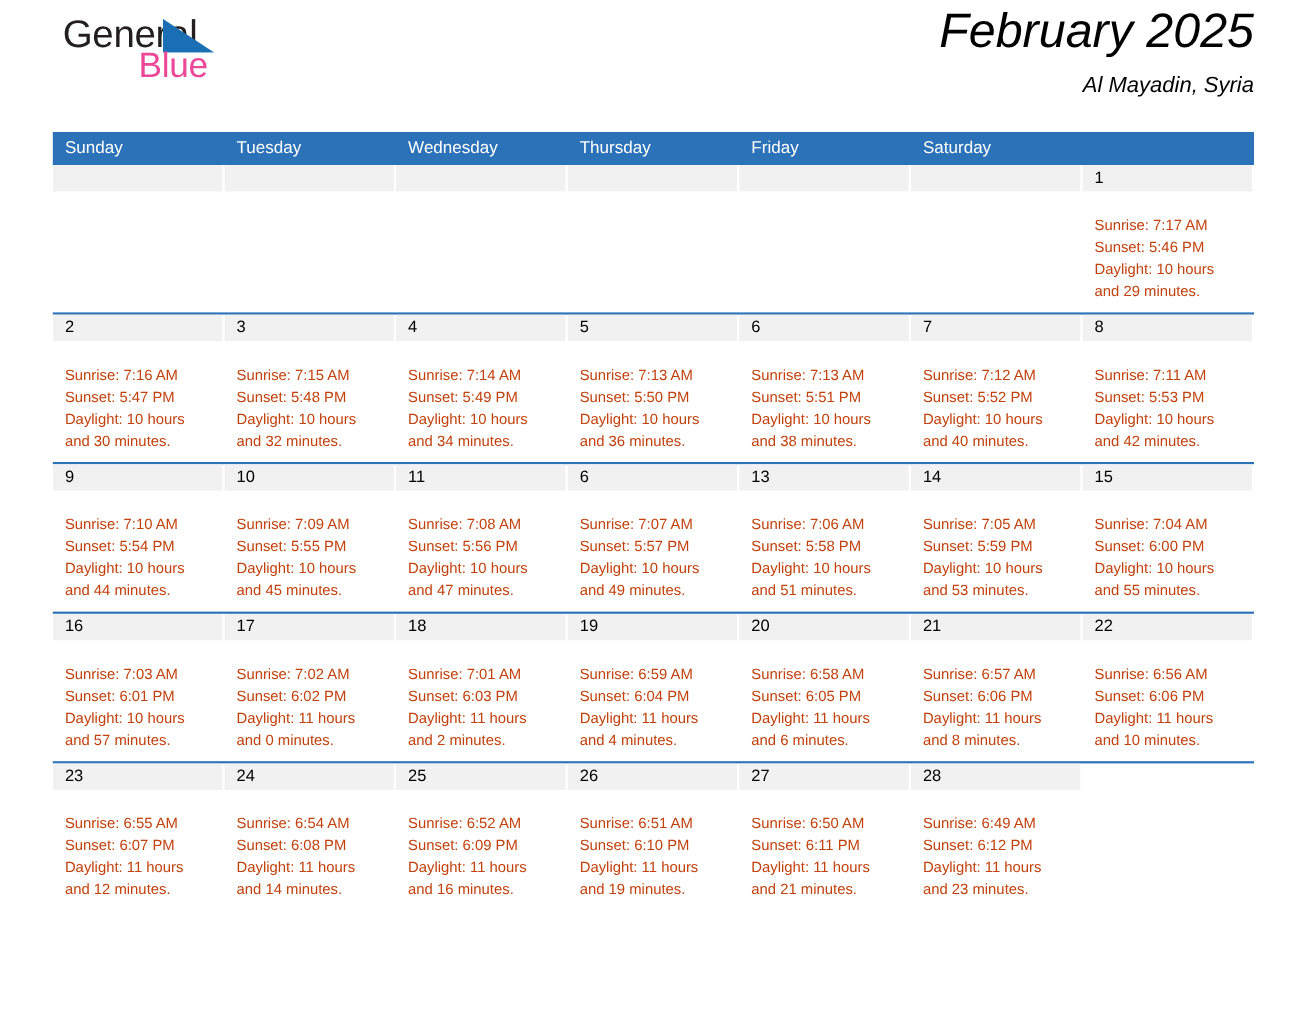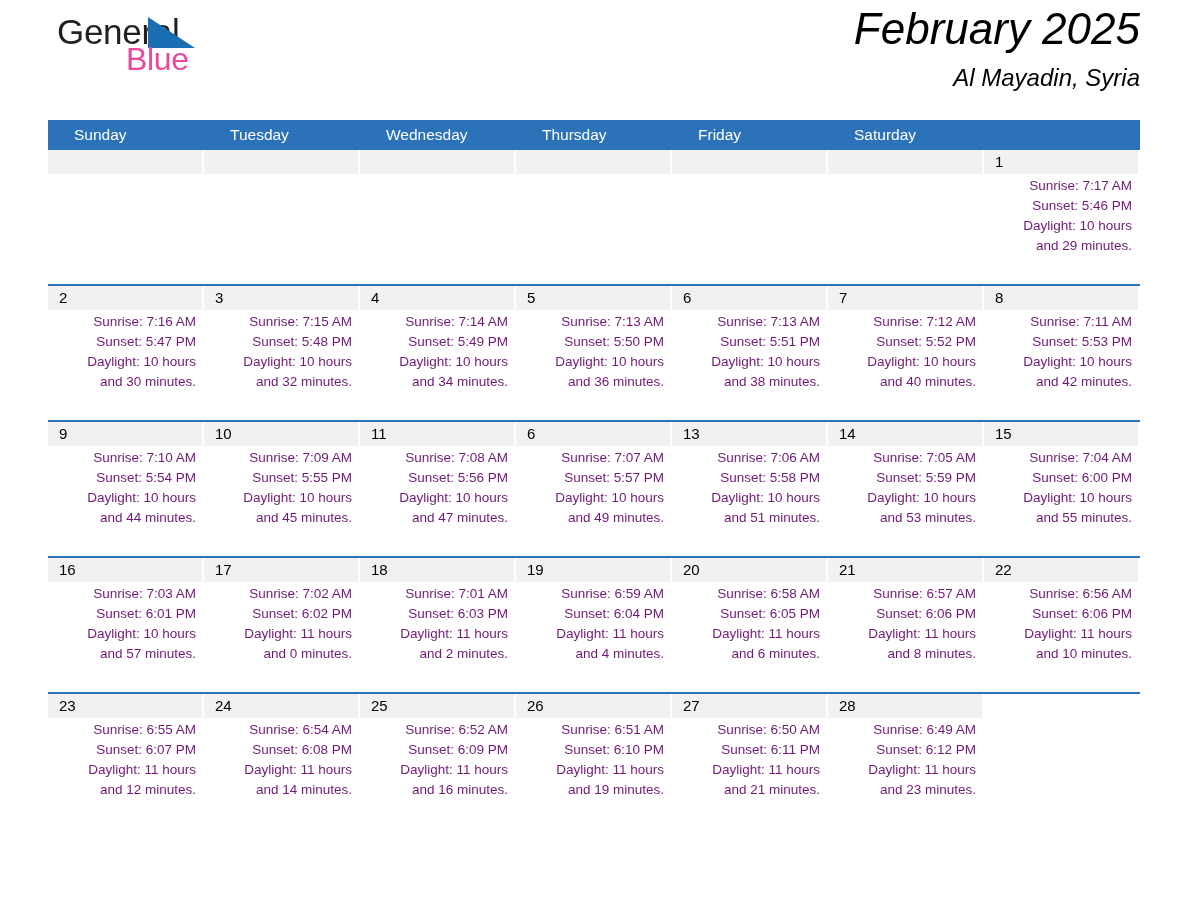--- a/index.html
+++ b/index.html
@@ -71,21 +71,21 @@
     font-style: italic;
   }
   .month-title {
     font-size: 44px;
     line-height: 54px;
     color: #000000;
     font-weight: normal;
     white-space: nowrap;
   }
   .location-title {
-    font-size: 24px;
+    font-size: 20px;
     line-height: 32px;
     margin-top: 6px;
     color: #000000;
     font-weight: normal;
     white-space: nowrap;
   }
 
   
   .calendar {
     width: 1092px;
@@ -93,21 +93,21 @@
   .weekhead {
     display: grid;
     grid-template-columns: repeat(7, 1fr);
     background: #2b72b8;
     height: 30px;
   }
   .weekhead .wd {
     color: #ffffff;
     font-size: 15.5px;
     line-height: 30px;
-    padding-left: 26px;
+    padding-left: 11px;
     box-sizing: border-box;
     white-space: nowrap;
   }
 
   .week {
     display: grid;
     grid-template-columns: repeat(7, 1fr);
     border-top: 2px solid #2b72b8;
     height: 134px;
     column-gap: 0;
@@ -133,25 +133,24 @@
     margin-right: 2px;
   }
   .cell.empty .daynum {
     background: #f1f1f1;
     height: 24px;
   }
   .cell.blank .daynum {
     background: transparent;
   }
   .info {
-    padding: 2px 8px 0 11px;
+    padding: 21px 8px 0 11px;
     font-size: 13.5px;
     line-height: 20px;
-    color: #701a75;
-    text-align: right;
+    color: #c2410c;
   }
   .info div {
     white-space: nowrap;
   }
 </style>
 </head>
 <body>
 
 <div class="page">
 

